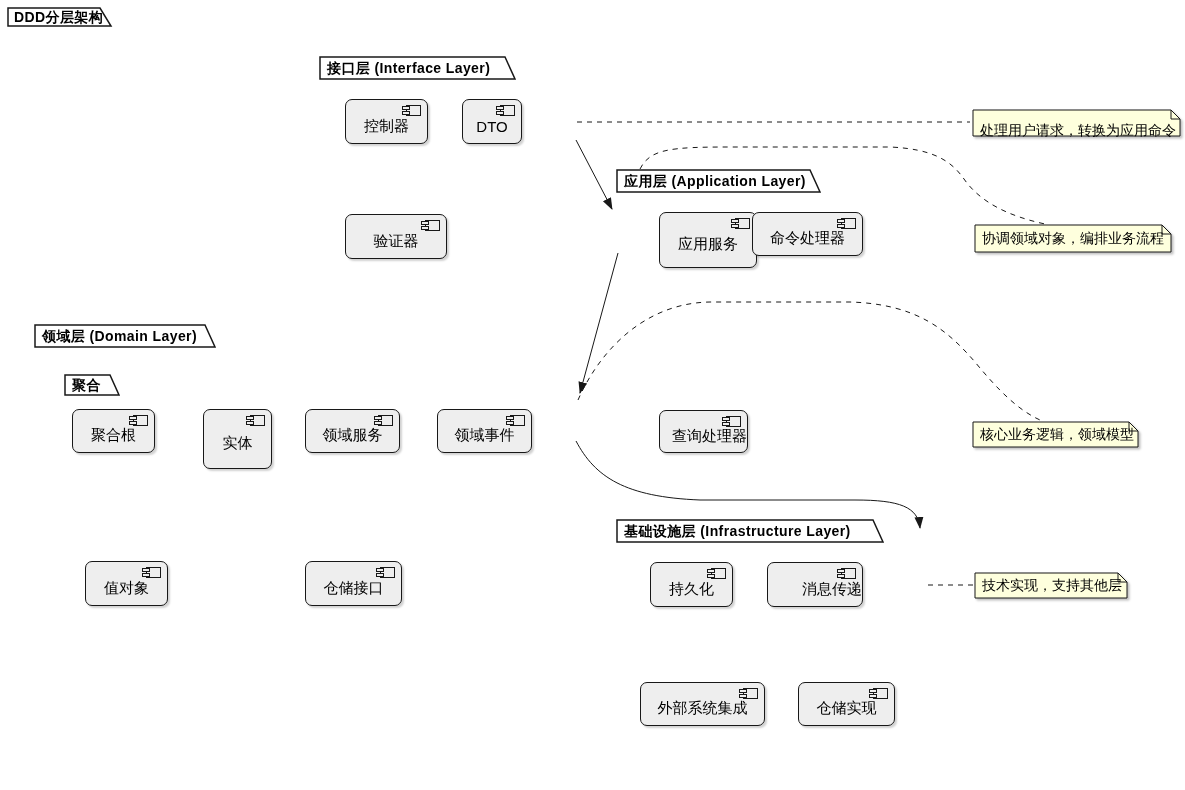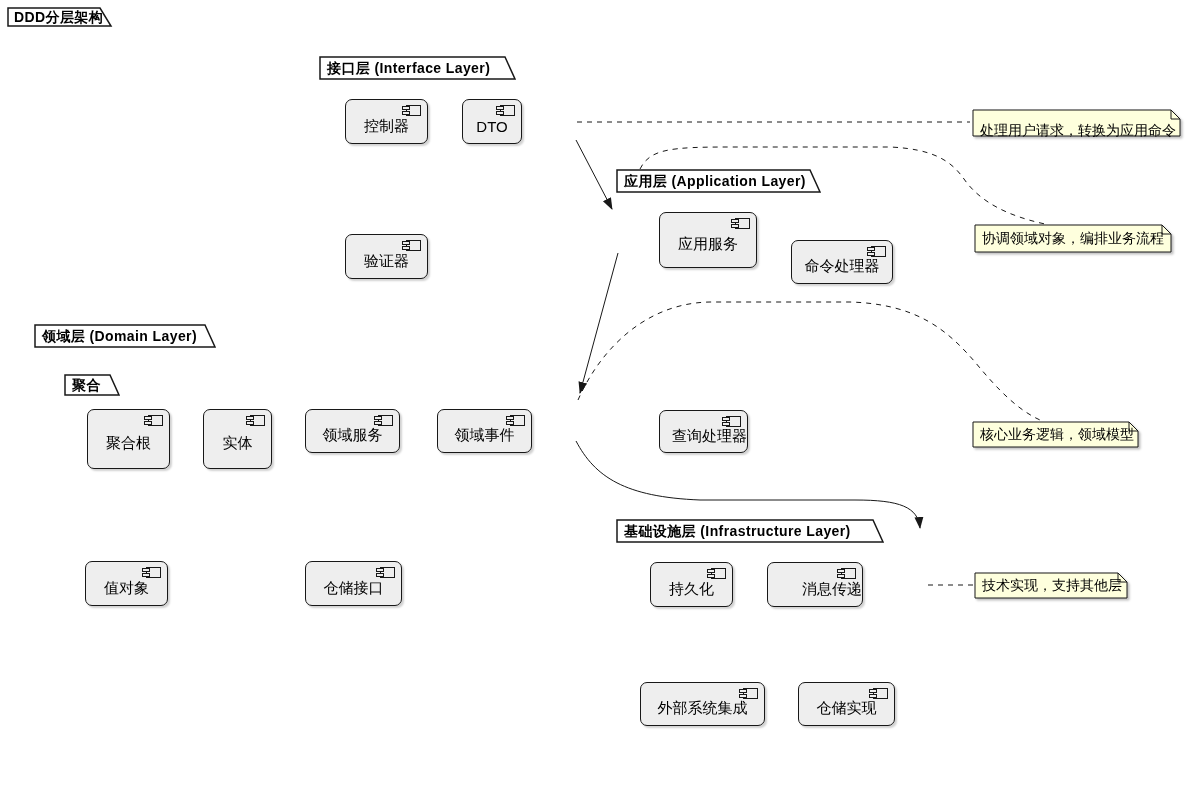--- a/index.html
+++ b/index.html
@@ -54,39 +54,39 @@
   <div class="box" style="left:320px; top:79px; width:256px; height:204px;"></div>
 
   <div class="comp" style="left:345px; top:99px; width:83px; height:45px;">
     <span class="comp-icon"></span>
     <span class="comp-label">控制器</span>
   </div>
   <div class="comp" style="left:462px; top:99px; width:60px; height:45px;">
     <span class="comp-icon"></span>
     <span class="comp-label">DTO</span>
   </div>
-  <div class="comp" style="left:345px; top:214px; width:83px; height:45px;margin-top:20px;">
+  <div class="comp" style="left:345px; top:214px; width:102px; height:45px;">
     <span class="comp-icon"></span>
     <span class="comp-label">验证器</span>
   </div>
 
   <div class="comp" style="left:659px; top:212px; width:98px; height:56px;">
     <span class="comp-icon"></span>
     <span class="comp-label">应用服务</span>
   </div>
-  <div class="comp" style="left:791px; top:212px; width:102px; height:44px;margin-top:28px;">
+  <div class="comp" style="left:752px; top:212px; width:111px; height:44px;">
     <span class="comp-icon"></span>
     <span class="comp-label">命令处理器</span>
   </div>
   <div class="comp" style="left:659px; top:410px; width:89px; height:43px;justify-content:flex-end;">
     <span class="comp-icon"></span>
     <span class="comp-label">查询处理器</span>
   </div>
 
-  <div class="comp" style="left:87px; top:409px; width:83px; height:60px;">
+  <div class="comp" style="left:72px; top:409px; width:83px; height:44px;">
     <span class="comp-icon"></span>
     <span class="comp-label">聚合根</span>
   </div>
   <div class="comp" style="left:203px; top:409px; width:69px; height:60px;">
     <span class="comp-icon"></span>
     <span class="comp-label">实体</span>
   </div>
   <div class="comp" style="left:85px; top:561px; width:83px; height:45px;">
     <span class="comp-icon"></span>
     <span class="comp-label">值对象</span>

